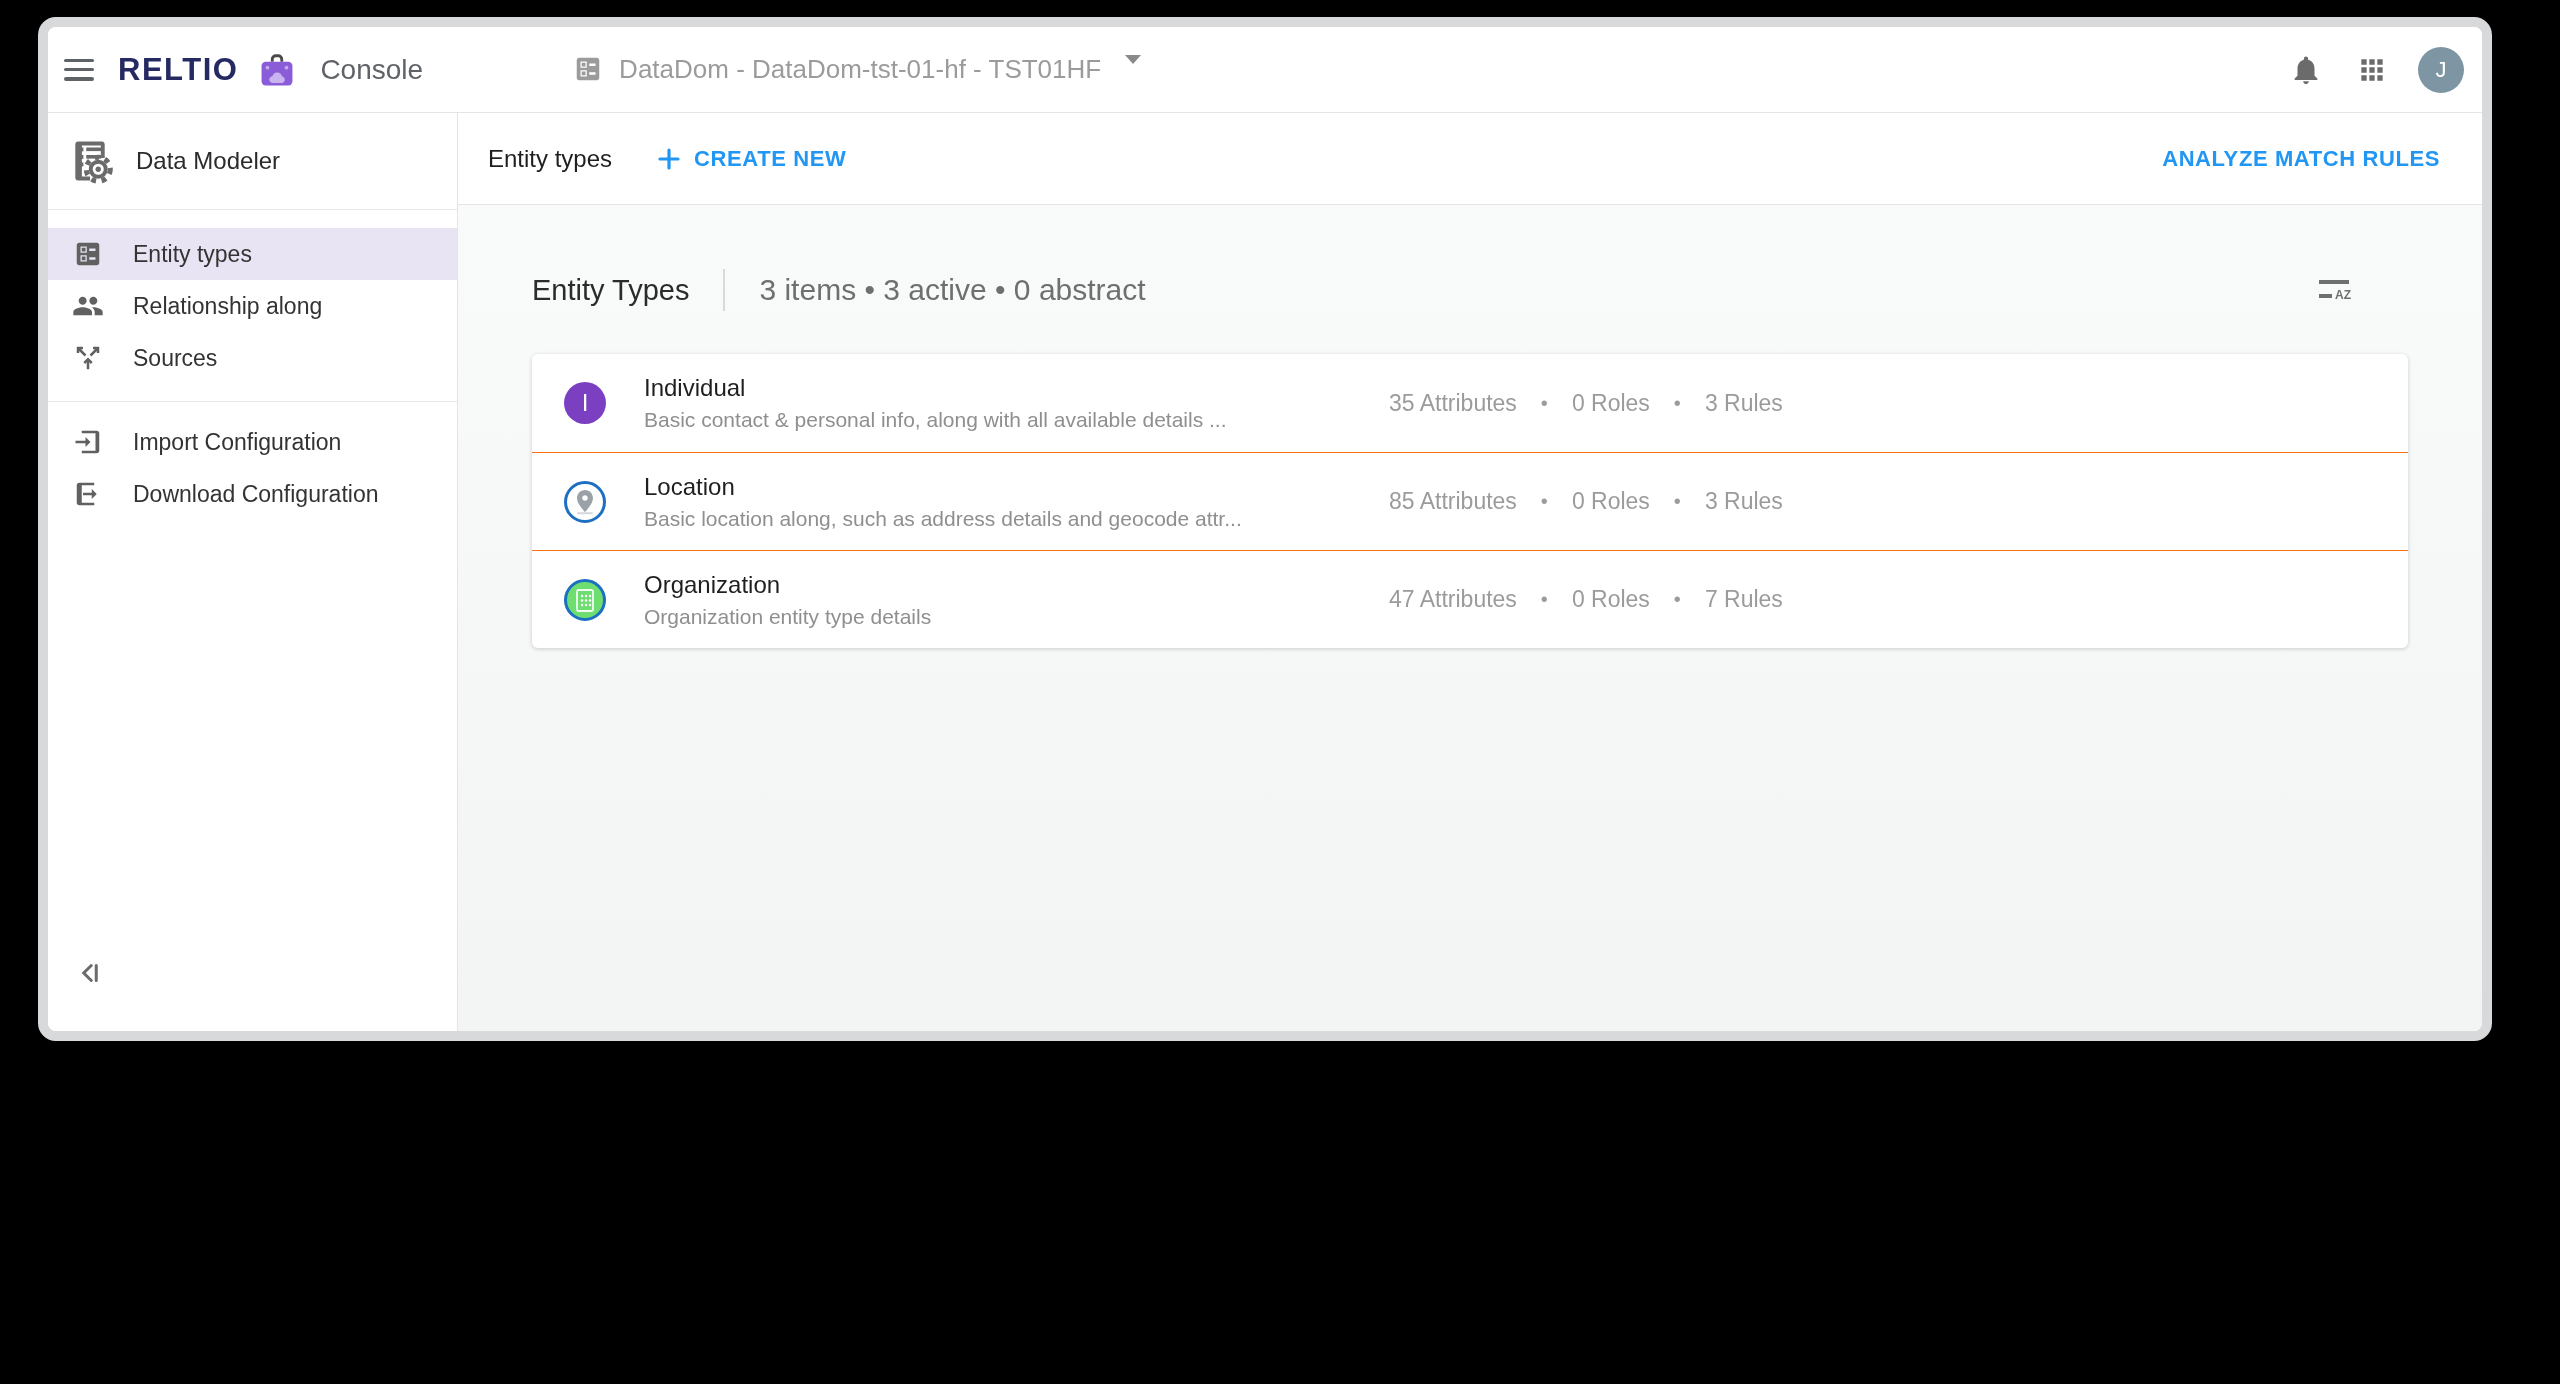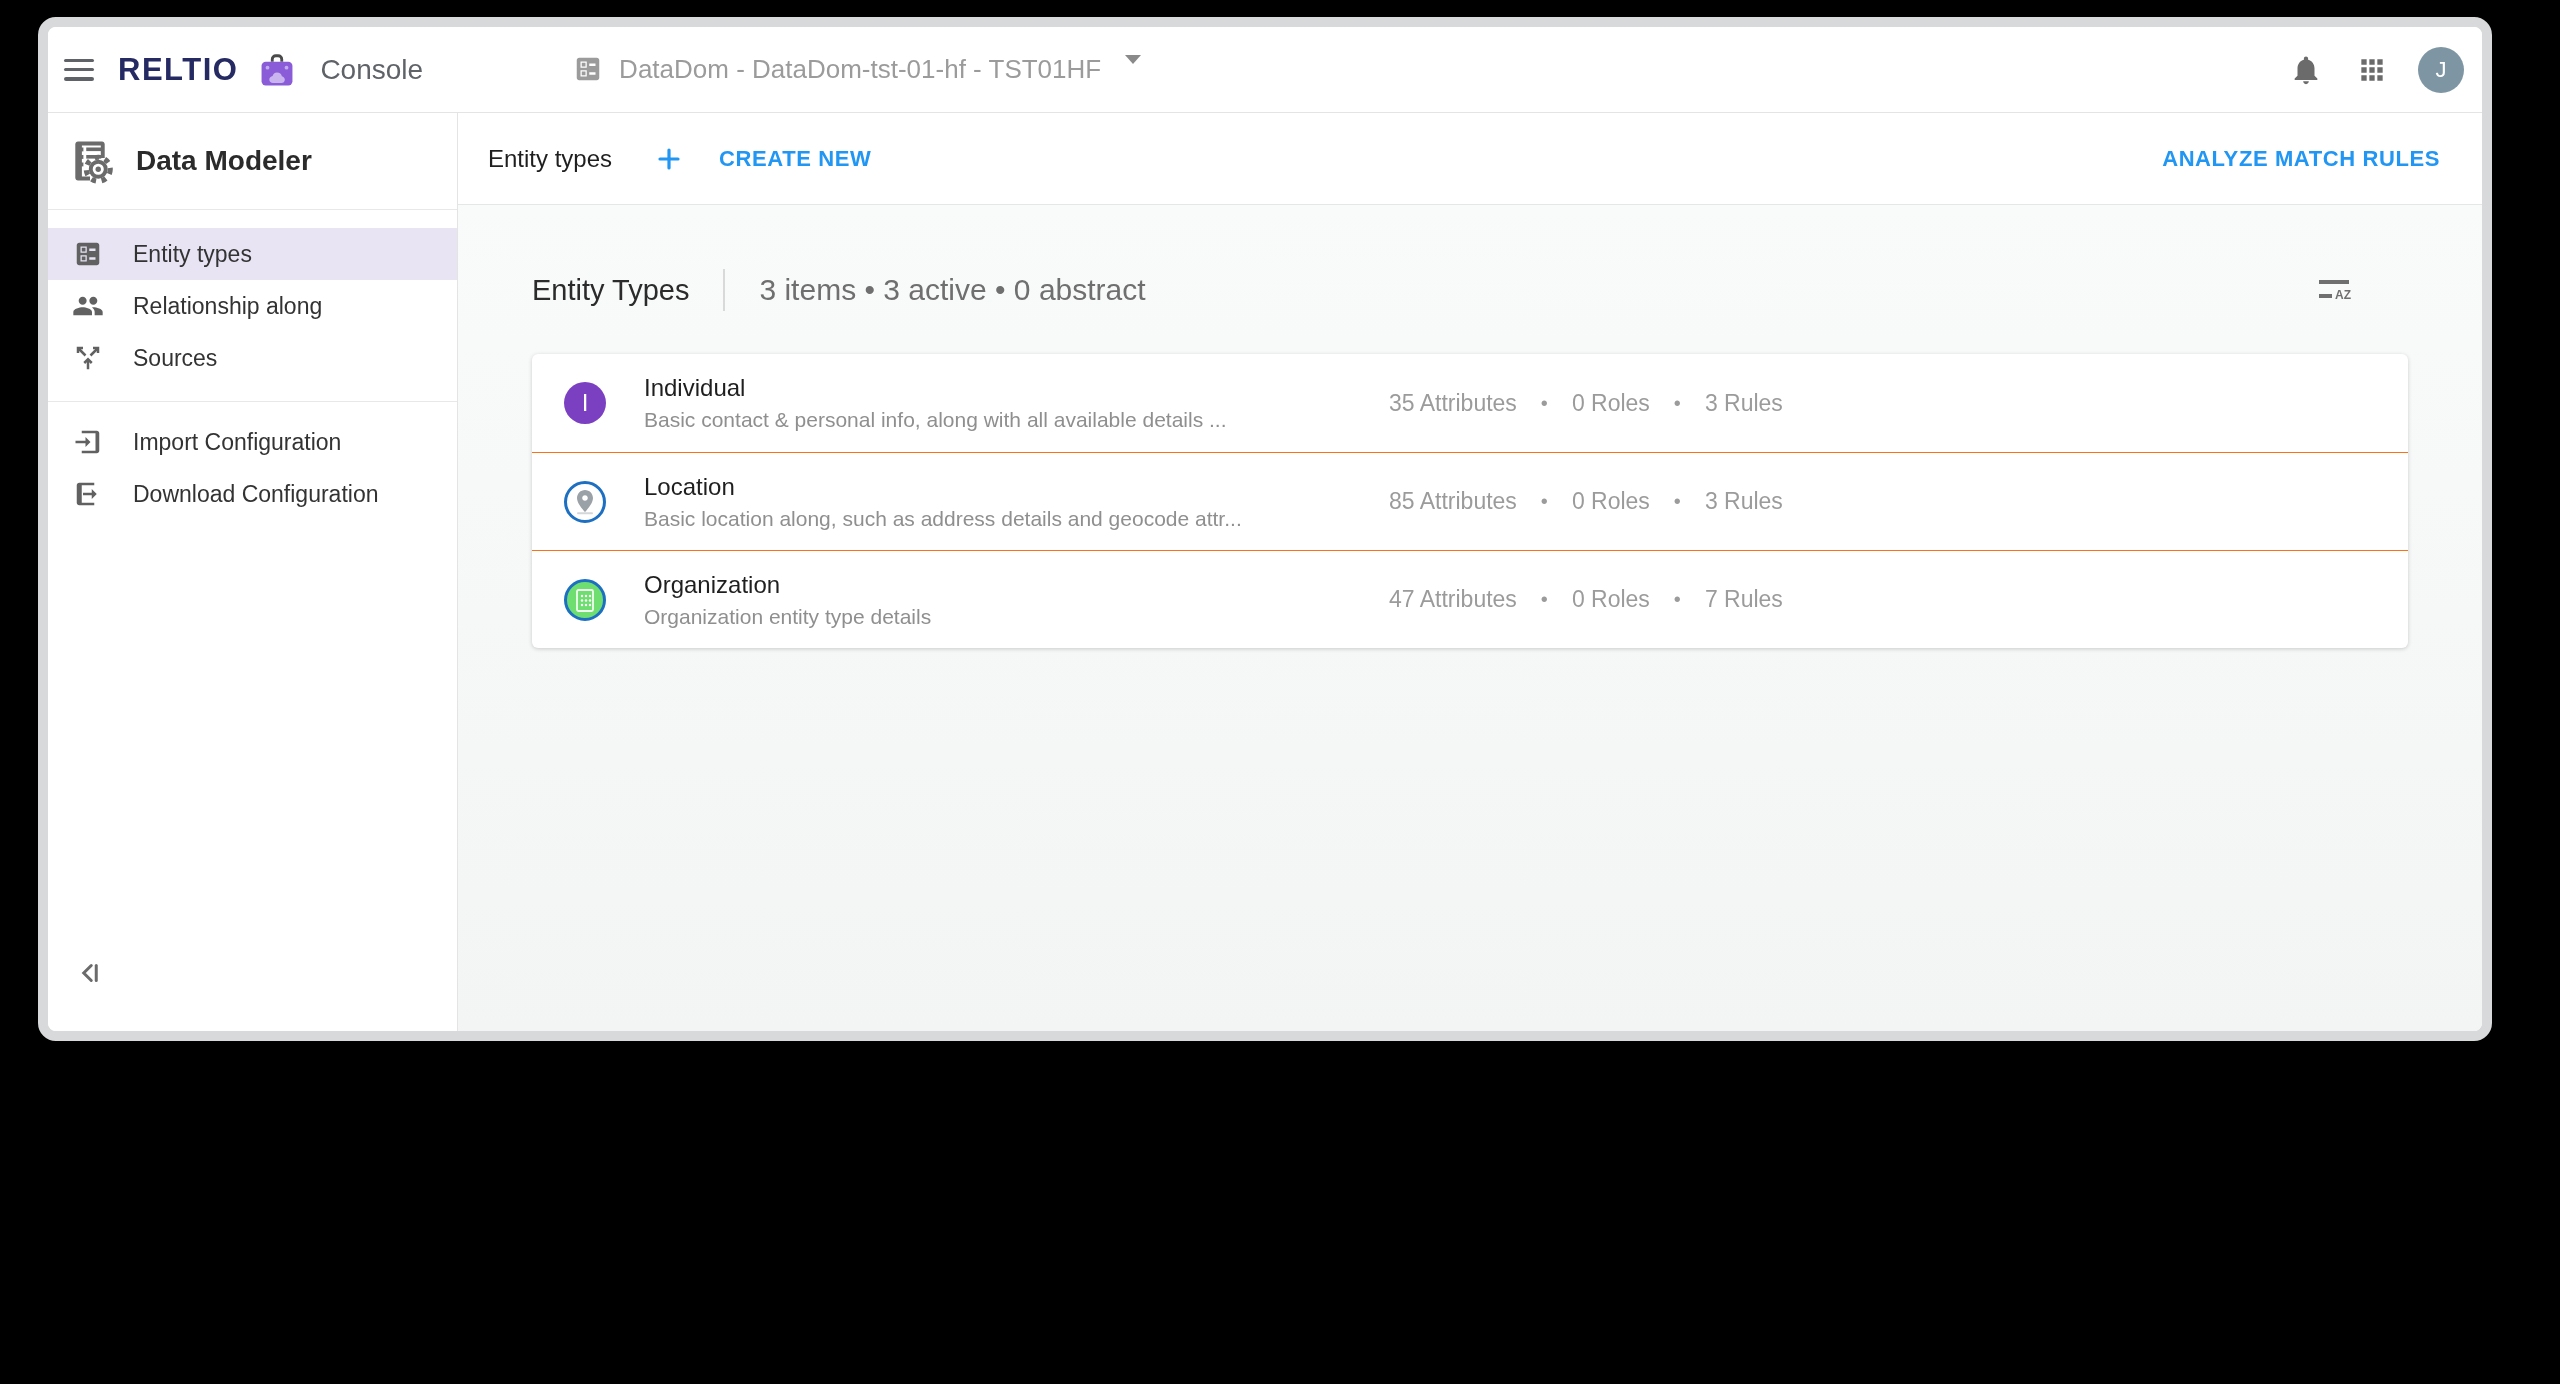--- a/index.html
+++ b/index.html
@@ -35,36 +35,36 @@
     background:#7E96A4; color:#fff; font-size:22px; display:flex;
     align-items:center; justify-content:center; cursor:pointer; }
 
   
   .body-row { flex:1; display:flex; min-height:0; }
 
   .sidebar { width:410px; flex:0 0 410px; background:#fff;
     border-right:1px solid #E4E4E4; position:relative; }
   .sidebar-header { height:97px; display:flex; align-items:center;
     padding-left:18px; border-bottom:1px solid #E8E8E8; }
-  .sidebar-title { margin-left:22px; font-size:28px; font-weight:700; color:#2B2B2B; }
+  .sidebar-title { margin-left:22px; font-size:24px; font-weight:400; color:#2B2B2B; }
   .nav { padding-top:18px; }
   .nav-item { height:52px; display:flex; align-items:center; padding-left:24px;
     cursor:pointer; }
   .nav-item.selected { background:#E8E4F4; }
   .nav-item .nicon { width:32px; display:flex; justify-content:center; }
   .nav-label { margin-left:29px; font-size:23px; color:#333; }
   .side-divider { height:1px; background:#E8E8E8; margin:17px 0 14px 0; }
   .collapse-btn { position:absolute; left:20px; bottom:36px; width:44px; height:44px;
     display:flex; align-items:center; justify-content:center; cursor:pointer; }
 
   .main { flex:1; display:flex; flex-direction:column; min-width:0; }
   .toolbar { height:92px; flex:0 0 92px; background:#fff; display:flex;
     align-items:center; padding:0 42px 0 30px; border-bottom:1px solid #E6E6E6; }
   .toolbar-title { font-size:24px; color:#1F1F1F; }
-  .create-new { margin-left:44px; display:flex; align-items:flex-end; cursor:pointer;gap:25px; }
+  .create-new { margin-left:44px; display:flex; align-items:flex-end; cursor:pointer; }
   .create-new span { margin-left:12px; font-size:22px; font-weight:700;
     letter-spacing:0.6px; color:#2196F3; }
   .analyze { margin-left:auto; font-size:22px; font-weight:700; letter-spacing:0.6px;
     color:#2196F3; cursor:pointer; }
 
   .content { flex:1; background:linear-gradient(#F9FAFA,#F3F4F4);
     padding:62px 74px 0 74px; }
   .heading-row { display:flex; align-items:center; height:46px; }
   .page-heading { font-size:29px; font-weight:500; color:#2B2B2B; }
   .vdiv { width:2px; height:42px; background:#D9D9D9; margin:0 34px; }

